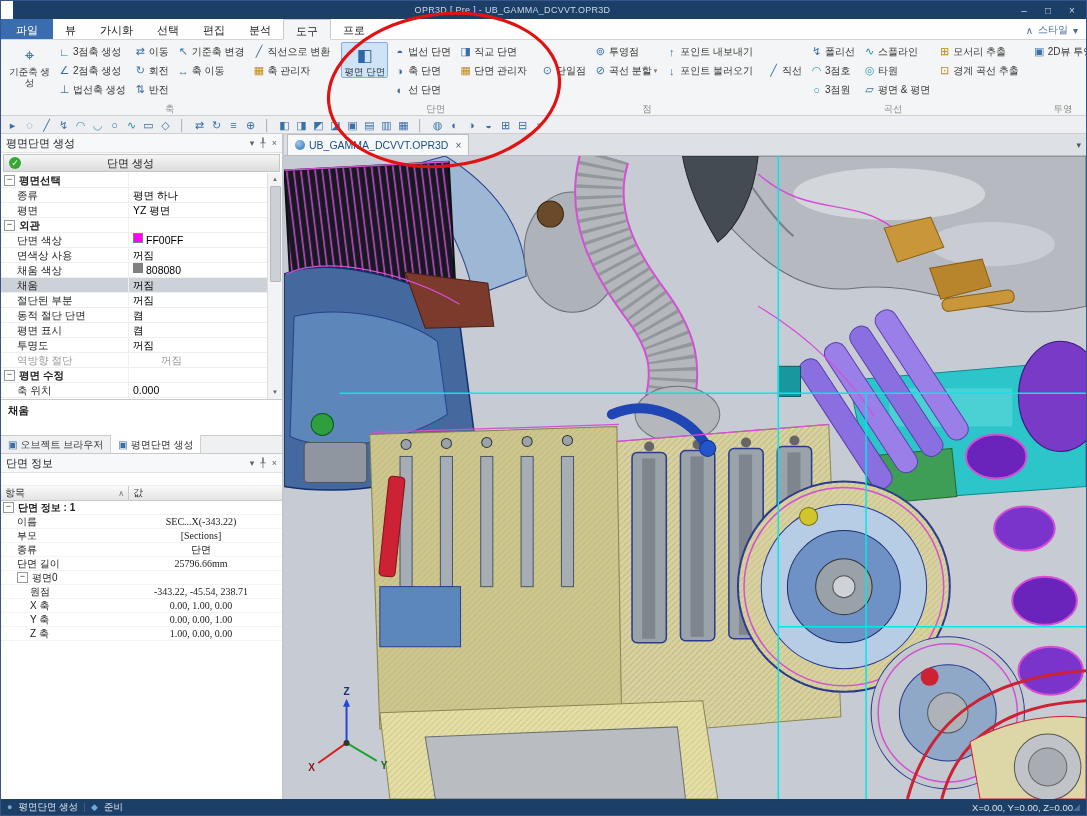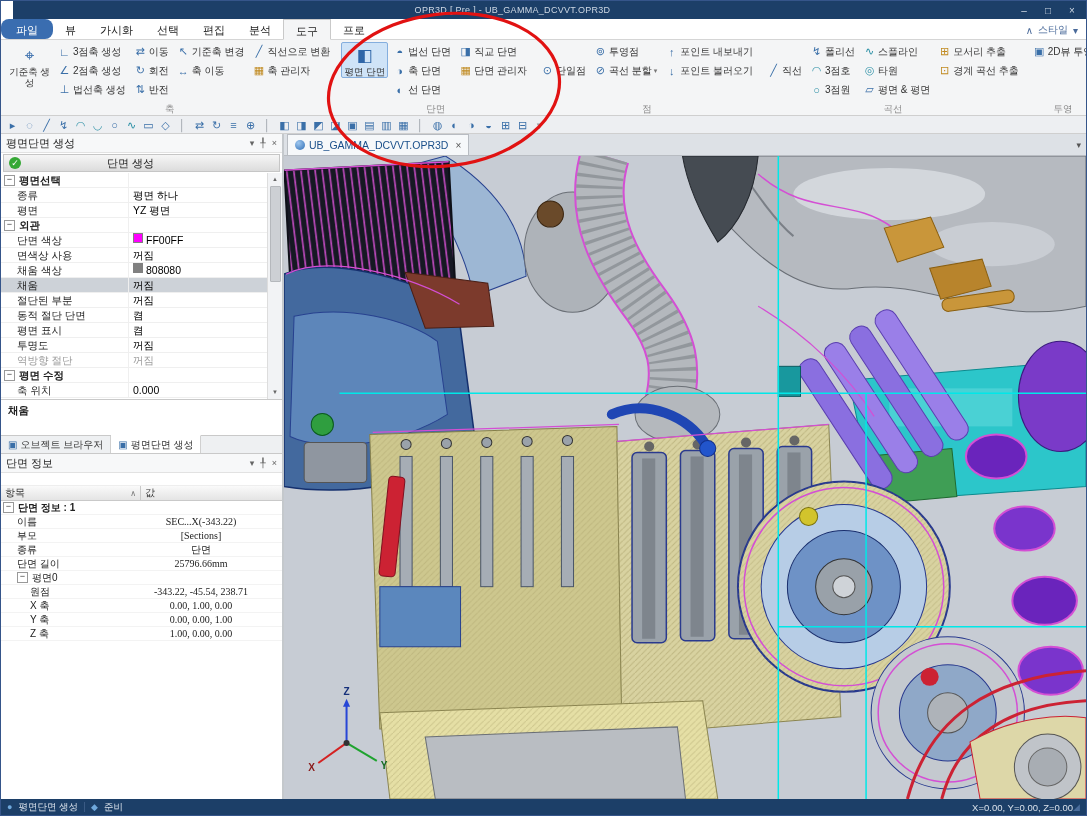--- a/index.html
+++ b/index.html
@@ -8,21 +8,21 @@
 
   
   .titlebar { height:18px; background:#1c3f68; color:#cdd7e3; display:flex; align-items:center; font-size:9px; flex:none;margin-left:12px; }
   .titlebar .title { flex:1; text-align:center; letter-spacing:.3px; }
   .win-controls { display:flex; margin-right:2px; }
   .win-btn { width:24px; text-align:center; font-size:10px; color:#cdd7e3; cursor:default; }
 
   
   .menubar { height:21px; background:#fff; border-bottom:1px solid #d5d5d5; display:flex; align-items:stretch; font-size:11px; position:relative; flex:none; }
   .menu-tab { padding:4px 12px 3px; color:#222; white-space:nowrap; }
-  .menu-tab.file { background:#3a6db0; color:#fff; padding:4px 15px 3px;border-radius:8px; }
+  .menu-tab.file { background:#3a6db0; color:#fff; padding:4px 15px 3px; }
   .menu-tab.active { background:#f4f5f6; border:1px solid #c9c9c9; border-bottom:1px solid #f4f5f6; margin-bottom:-1px; }
   .menu-right { position:absolute; right:8px; top:4px; display:flex; gap:5px; color:#4a6a9a; font-size:10px; align-items:center; }
 
   
   .ribbon { height:76px; background:#f4f5f6; border-bottom:1px solid #cfcfcf; display:flex; padding:2px 2px 0; overflow:hidden; flex:none; }
   .rgroup { display:flex; flex-direction:column; padding:0 3px; }
   .rgroup-body { flex:1; display:flex; align-items:flex-start; gap:2px; }
   .rgroup-label { text-align:center; font-size:9.5px; color:#8a8a8a; height:13px; line-height:13px; }
   .rsep { width:1px; background:#dcdcdc; margin:3px 1px; }
   .bigbtn { width:47px; display:flex; flex-direction:column; align-items:center; padding:2px 1px 0; border:1px solid transparent; border-radius:2px; }
@@ -57,37 +57,37 @@
   .ht { flex:1; text-align:center; padding-right:44px; }
 
   .propgrid { position:relative; height:226px; flex:none; font-size:10.5px; padding-right:15px; overflow:hidden; }
   .prow { display:flex; height:15px; line-height:14px; border-bottom:1px solid #efefef; }
   .prow .pl { width:128px; flex:none; padding-left:16px; border-right:1px solid #efefef; color:#222; display:flex; align-items:center; overflow:hidden; white-space:nowrap; }
   .prow .pv { flex:1; padding-left:4px; display:flex; align-items:flex-start; gap:3px; overflow:hidden; white-space:nowrap; }
   .prow.section { font-weight:bold; }
   .prow.section .pl { padding-left:3px; }
   .prow.section .pl::before { content:"−"; width:9px; height:9px; border:1px solid #999; background:#fff; color:#333; font-size:9px; line-height:7px; text-align:center; display:inline-block; margin-right:4px; flex:none; font-weight:normal; }
   .prow.selected { background:#cdd2d8; }
-  .prow.disabled, .prow.disabled .pl { color:#9c9c9c; }
+  .prow.disabled, .prow.disabled .pl { color:#9c9c9c;gap:28px; }
   .swatch { width:10px; height:10px; border:1px solid #808080; display:inline-block; flex:none; }
   .vscroll { position:absolute; right:0; top:0; bottom:0; width:15px; background:#f2f3f5; border-left:1px solid #ddd; display:flex; flex-direction:column; align-items:center; }
   .sarrow { font-size:6px; color:#666; height:13px; line-height:13px; }
   .sthumb { width:11px; height:96px; background:#cdd0d4; border:1px solid #b5b8bc; border-radius:1px; }
   .sfill { flex:1; }
 
   .descbox { height:30px; flex:none; border-top:1px solid #c9c9c9; font-size:10.5px; font-weight:bold; padding:4px 7px; color:#222; }
   .p1fill { flex:1; }
   .ptabs { height:18px; flex:none; display:flex; background:#eef0f2; border-top:1px solid #c9c9c9; font-size:10px; }
   .ptab { display:flex; align-items:center; gap:3px; padding:0 7px; border-right:1px solid #d0d0d0; color:#333; white-space:nowrap; }
   .ptab .ticon { color:#3a6fa8; font-size:10px; }
   .ptab.active { background:#fff; border-top:1px solid #fff; margin-top:-1px; }
 
   .p2blank { height:13px; flex:none; background:#fff; border-bottom:1px solid #eee; }
   .infohdr { display:flex; height:15px; flex:none; background:linear-gradient(#fafafa,#e4e4e4); border-bottom:1px solid #c9c9c9; font-size:10px; color:#333; }
-  .ih-item { width:140px; flex:none; border-right:1px solid #c9c9c9; padding:0 4px; display:flex; align-items:center; }
+  .ih-item { width:128px; flex:none; border-right:1px solid #c9c9c9; padding:0 4px; display:flex; align-items:center; }
   .ih-item .sort { margin-left:auto; font-size:8px; color:#777; }
   .ih-val { flex:1; padding-left:4px; display:flex; align-items:center; }
   .irow { display:flex; height:14px; line-height:13px; font-size:10px; border-bottom:1px solid #f3f3f3; color:#222; }
   .irow .il { width:128px; flex:none; display:flex; align-items:center; padding-left:4px; overflow:hidden; white-space:nowrap; }
   .irow .iv { flex:1; text-align:center; padding-right:9px; overflow:hidden; white-space:nowrap;font-family:Liberation Serif, serif; }
   .irow.group { font-weight:bold; }
   .irow.group .il { padding-left:2px; }
   .irow.group .il::before, .irow.sub .il::before { content:"−"; width:9px; height:9px; border:1px solid #999; background:#fff; color:#333; font-size:9px; line-height:7px; text-align:center; display:inline-block; margin-right:4px; flex:none; font-weight:normal; }
   .irow.ind .il { padding-left:16px; }
   .irow.sub .il { padding-left:16px; }

